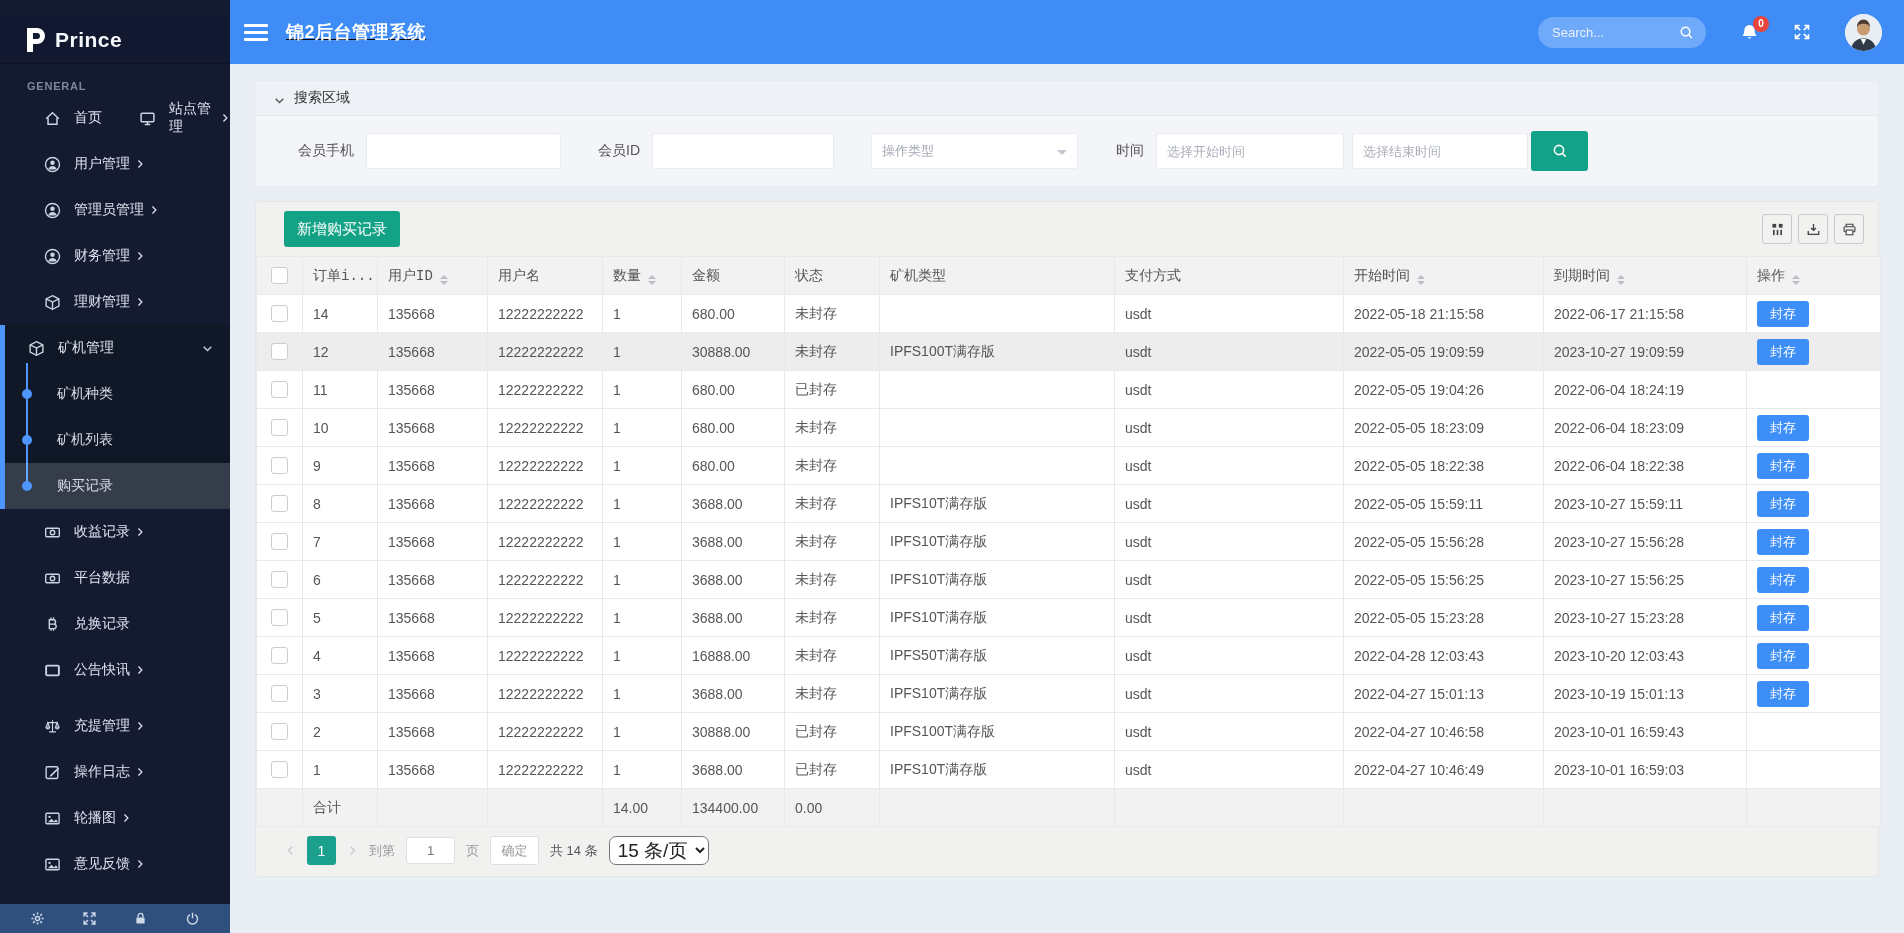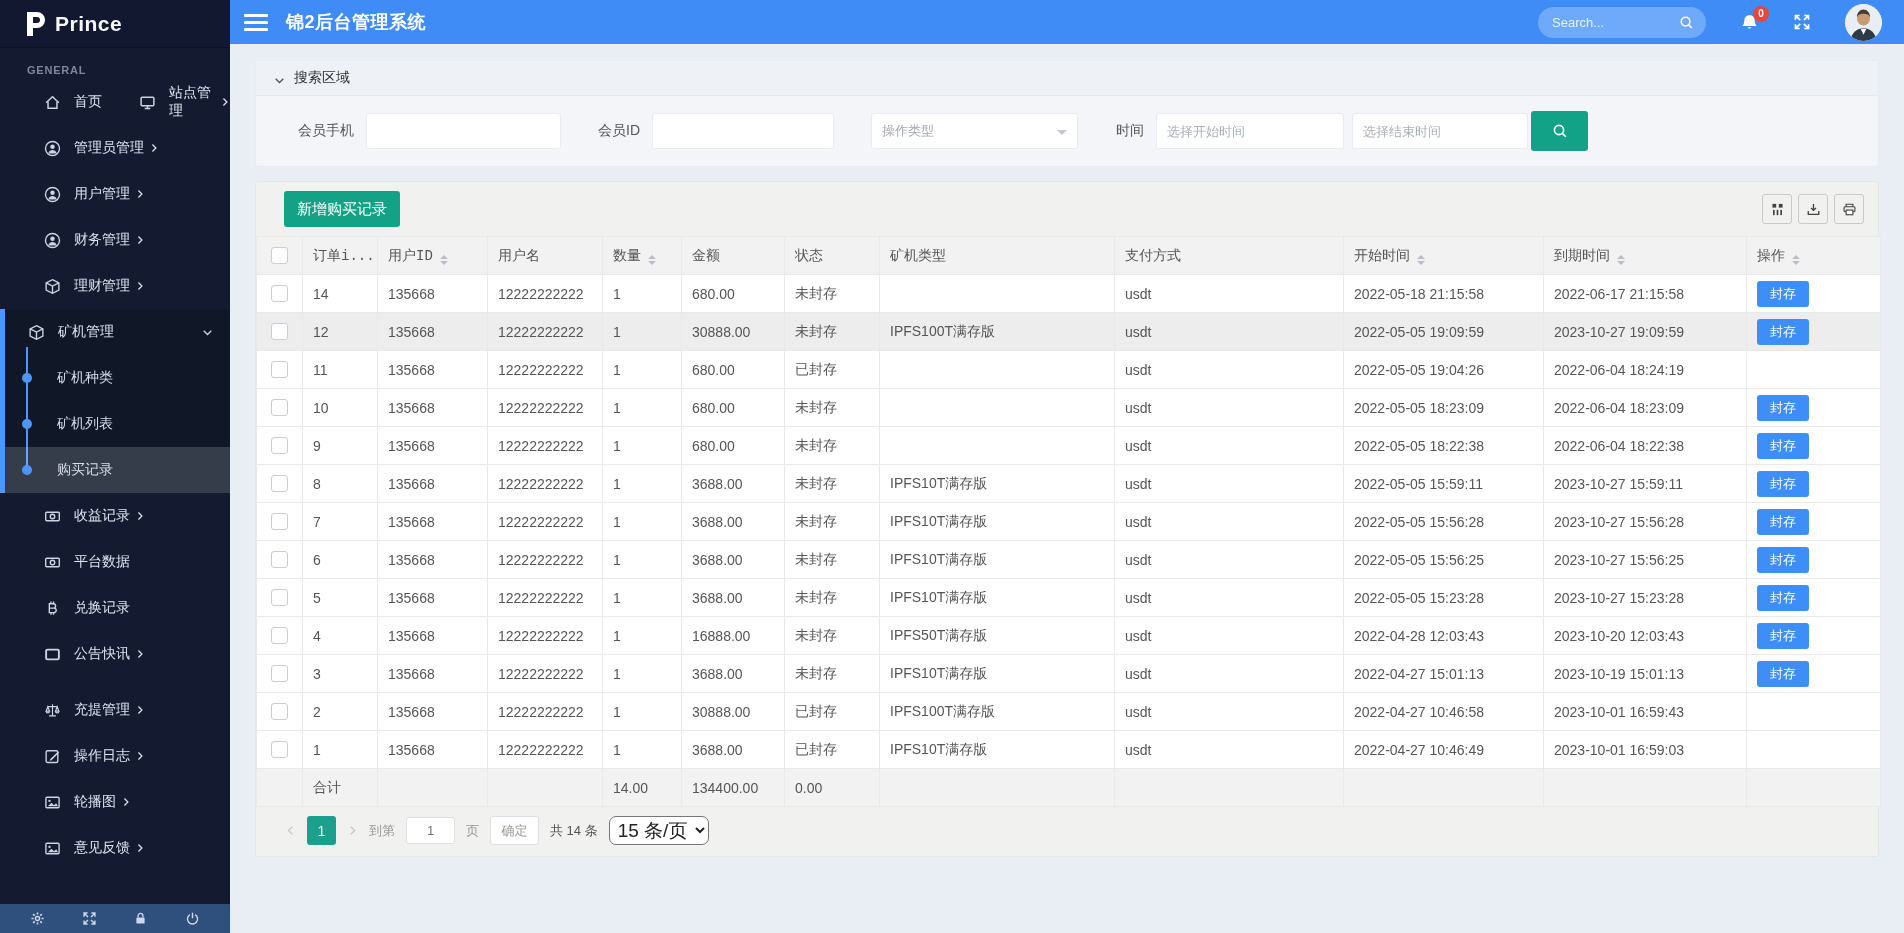--- a/index.html
+++ b/index.html
@@ -3,21 +3,21 @@
 <meta charset="utf-8">
 <style>
   * { box-sizing: border-box; margin: 0; padding: 0; }
   html,body { width:1904px; height:933px; overflow:hidden; }
   body { font-family:"Liberation Sans","DejaVu Sans",sans-serif; background:#e9edf4; }
   .app { display:flex; width:1904px; height:933px; }
 
   
   .sidebar { width:230px; flex:none; background:#141b31; display:flex; flex-direction:column; }
   .logo { height:48px; flex:none; display:flex; align-items:center; gap:9px; padding-left:24px;
-          background:#111830; border-bottom:1px solid #0c1222; }
+          background:#111830; border-bottom:1px solid #0c1222;margin-top:16px; }
   .logo-mark { width:22px; height:26px; flex:none; }
   .logo-text { color:#f5f7fa; font-size:21px; font-weight:700; letter-spacing:.5px; }
   .section-label { font-size:11px; font-weight:700; color:#7e879c; letter-spacing:.8px; margin:16px 0 3px 27px; }
   .menu { flex:1; overflow:hidden; }
   .menu-item { height:46px; display:flex; align-items:center; padding-left:44px; font-size:14px;
                color:#dce2ee; cursor:pointer; }
   .menu-item.gap-top { margin-top:10px; }
   .mi-icon { width:17px; height:17px; margin-right:13px; color:#ccd4e3; flex:none; }
   .mi-icon svg, .icon svg, .t-icon svg, .sf-icon svg, .pg-chev svg, .mi-arrow svg, .mi-chevdown svg { width:100%; height:100%; display:block; }
   .mi-arrow { width:10px; height:10px; margin-left:5px; color:#dce2ee; flex:none; }
@@ -32,21 +32,21 @@
   .submenu-item { height:46px; display:flex; align-items:center; padding-left:52px; position:relative;
                   font-size:14px; color:#d6dce9; cursor:pointer; }
   .submenu-item.active { background:rgba(255,255,255,.16); }
   .sub-dot { position:absolute; left:17px; top:18px; width:10px; height:10px; border-radius:50%; background:#4e96fd; }
   .sidebar-footer { height:29px; flex:none; margin-top:auto; background:#2f4f7c; display:flex;
                     align-items:center; justify-content:space-around; padding:0 12px; }
   .sf-icon { width:15px; height:15px; color:#cdd9e8; cursor:pointer; }
 
   
   .main { flex:1; min-width:0; display:flex; flex-direction:column; }
-  .topbar { height:44px; flex:none; background:#3f8cf7; display:flex; align-items:center; padding:0 22px 0 14px; }
+  .topbar { height:64px; flex:none; background:#3f8cf7; display:flex; align-items:center; padding:0 22px 0 14px;text-decoration:underline; }
   .burger { width:24px; display:flex; flex-direction:column; gap:4px; margin-right:18px; cursor:pointer; }
   .burger span { height:3px; background:#fff; border-radius:1px; }
   .tb-title { color:#fff; font-size:18px; font-weight:600; letter-spacing:.5px; }
   .tb-right { margin-left:auto; display:flex; align-items:center; gap:34px; }
   .tb-search { position:relative; width:168px; }
   .tb-search input { width:100%; height:31px; border-radius:16px; border:none; background:rgba(255,255,255,.25);
                      color:#fff; padding:0 36px 0 14px; font-size:13px; outline:none; }
   .tb-search input::placeholder { color:rgba(255,255,255,.85); }
   .tb-search .icon { position:absolute; right:12px; top:8px; width:15px; height:15px; color:#fff; }
   .tb-bell { position:relative; width:19px; height:19px; color:#fff; cursor:pointer; }
@@ -158,36 +158,36 @@
           </div>
         </div>
         <div class="menu-item">
           <span class="mi-icon">
             <svg viewBox="0 0 16 16" fill="none" stroke="currentColor" stroke-width="1.3">
               <circle cx="8" cy="8" r="6.6"></circle>
               <circle cx="8" cy="6.3" r="2.1" fill="currentColor" stroke="none"></circle>
               <path d="M3.9 12.6c.9-2.2 2.4-3.1 4.1-3.1s3.2.9 4.1 3.1z" fill="currentColor" stroke="none"></path>
             </svg>
           </span>
-          <span class="mi-label">管理员管理</span>
+          <span class="mi-label">用户管理</span>
           <span class="mi-arrow">
             <svg viewBox="0 0 16 16" fill="none" stroke="currentColor" stroke-width="2">
               <path d="m5.5 2.5 5.5 5.5-5.5 5.5"></path>
             </svg>
           </span>
         </div>
         <div class="menu-item">
           <span class="mi-icon">
             <svg viewBox="0 0 16 16" fill="none" stroke="currentColor" stroke-width="1.3">
               <circle cx="8" cy="8" r="6.6"></circle>
               <circle cx="8" cy="6.3" r="2.1" fill="currentColor" stroke="none"></circle>
               <path d="M3.9 12.6c.9-2.2 2.4-3.1 4.1-3.1s3.2.9 4.1 3.1z" fill="currentColor" stroke="none"></path>
             </svg>
           </span>
-          <span class="mi-label">用户管理</span>
+          <span class="mi-label">管理员管理</span>
           <span class="mi-arrow">
             <svg viewBox="0 0 16 16" fill="none" stroke="currentColor" stroke-width="2">
               <path d="m5.5 2.5 5.5 5.5-5.5 5.5"></path>
             </svg>
           </span>
         </div>
         <div class="menu-item">
           <span class="mi-icon">
             <svg viewBox="0 0 16 16" fill="none" stroke="currentColor" stroke-width="1.3">
               <circle cx="8" cy="8" r="6.6"></circle>

